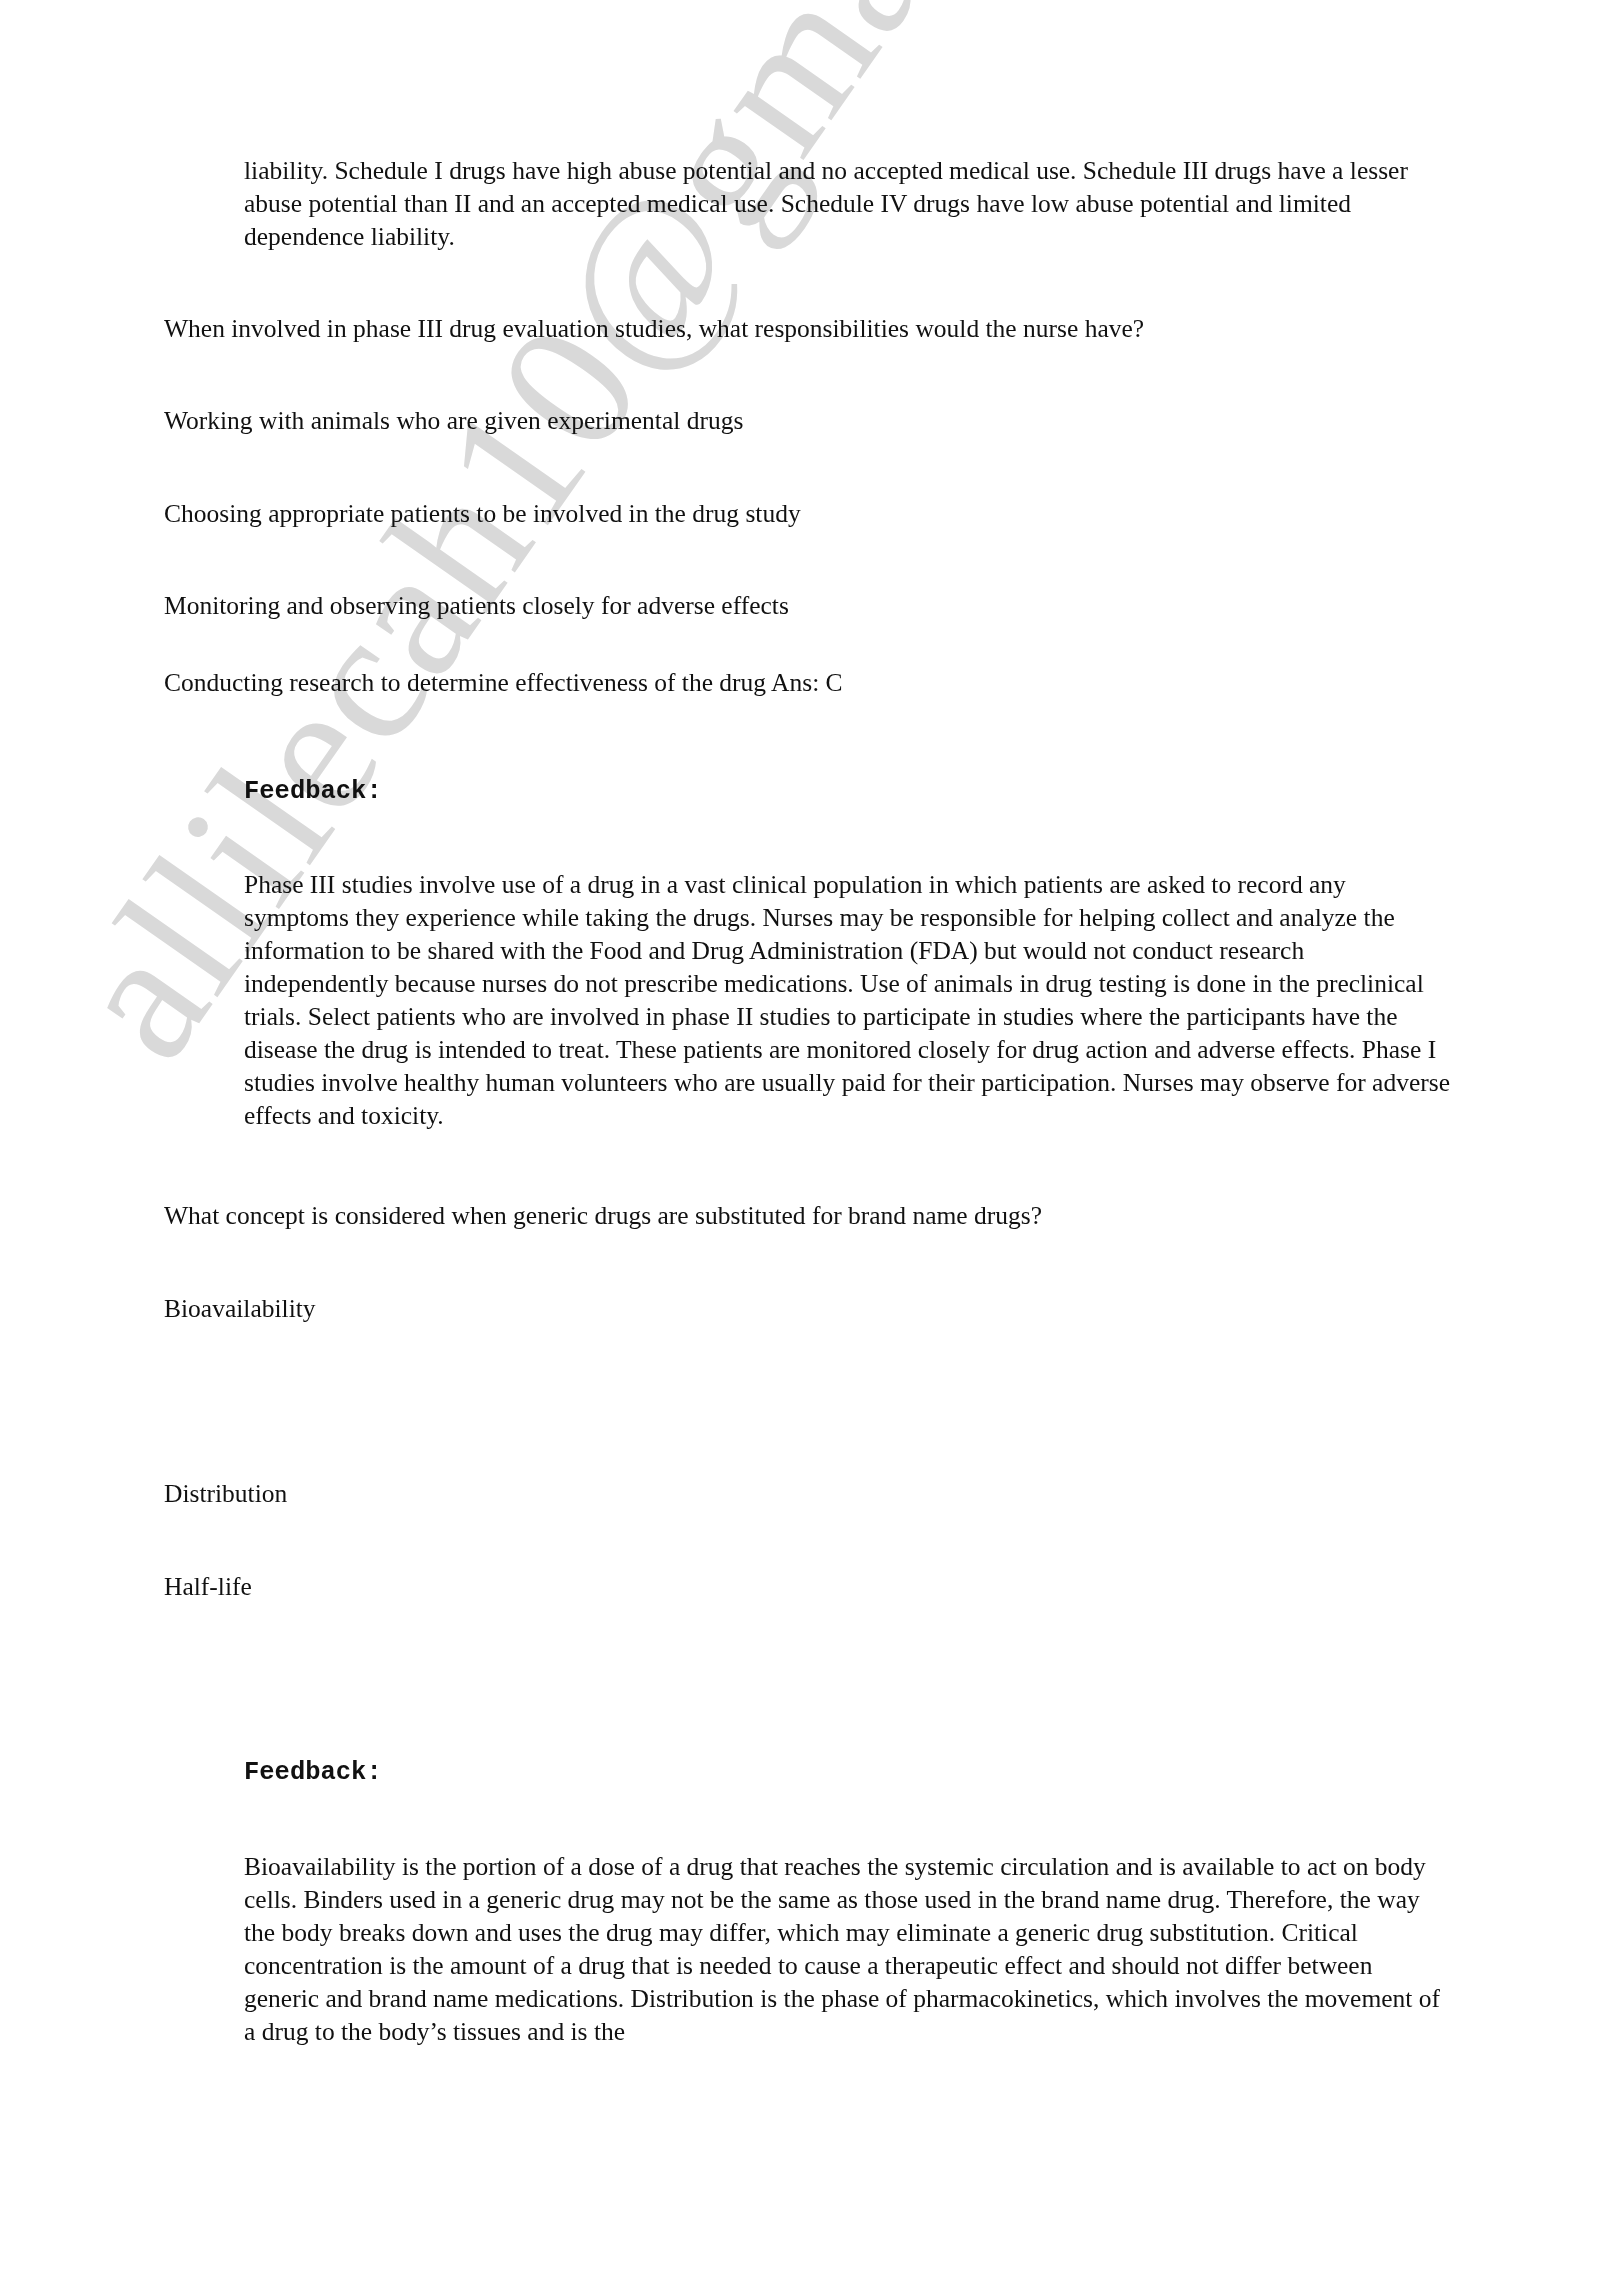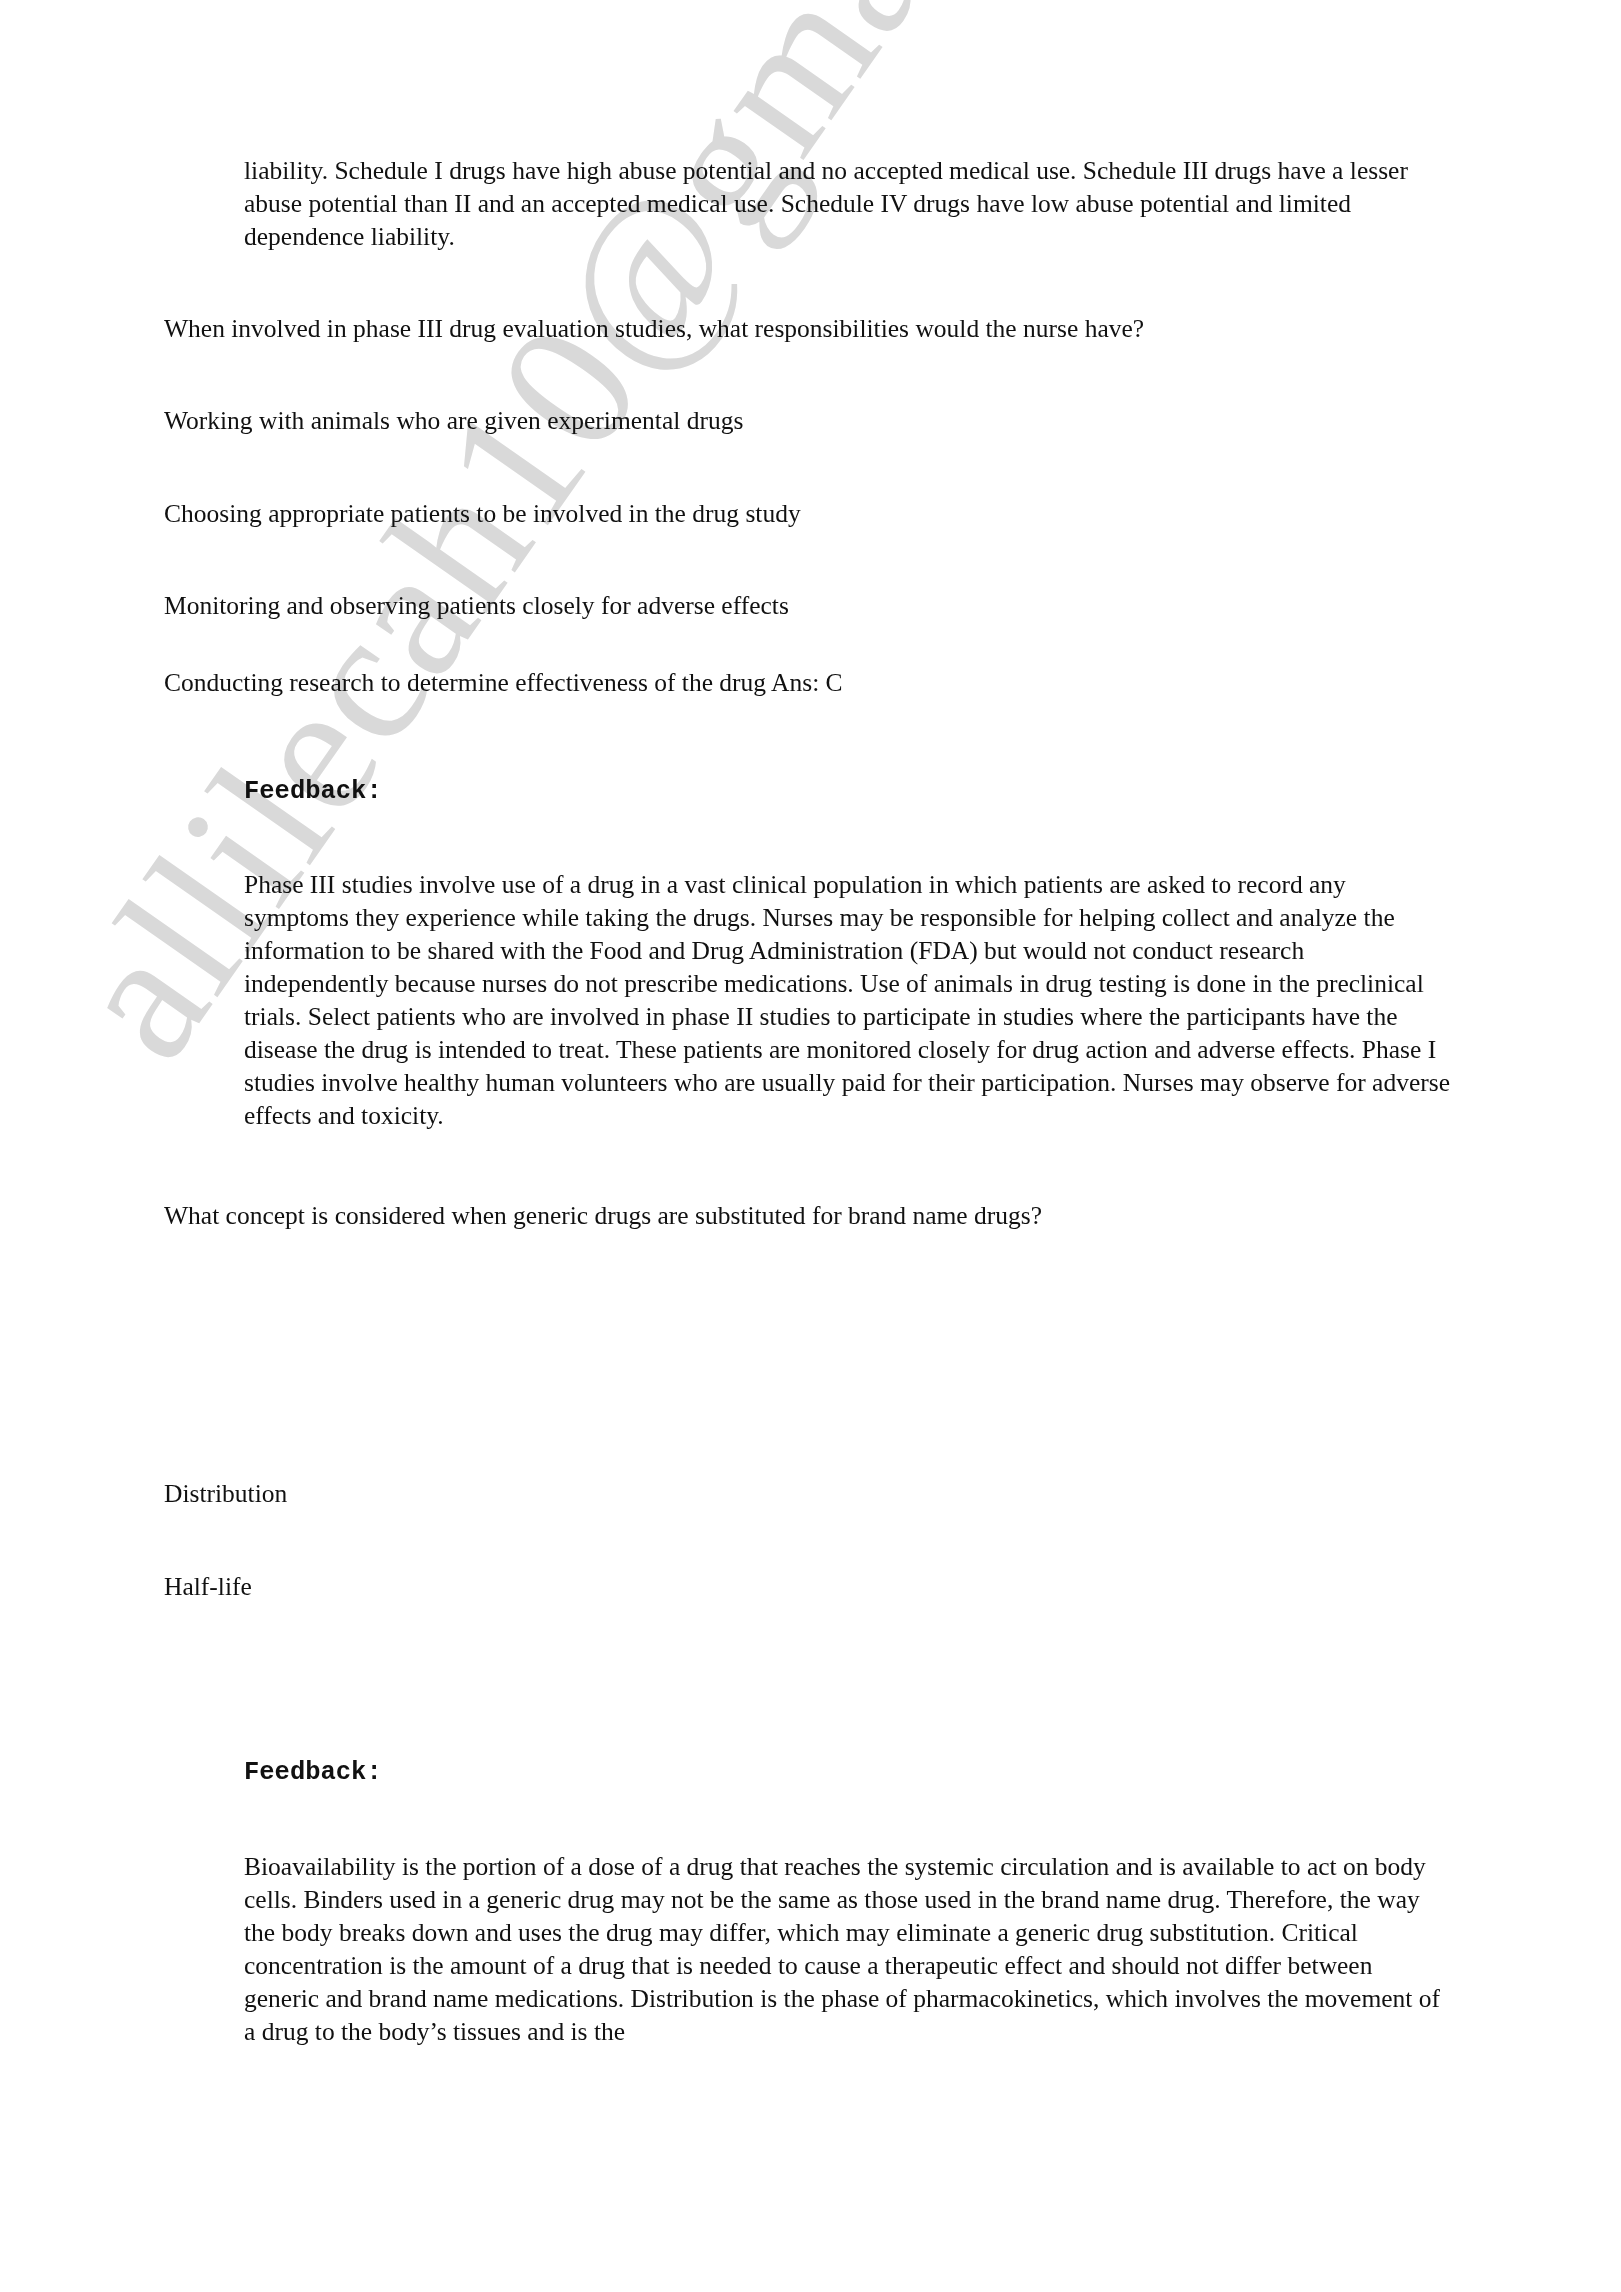--- a/index.html
+++ b/index.html
@@ -80,20 +80,21 @@
   <p class="block left" style="top:497px;">Choosing appropriate patients to be involved in the drug study</p>
   <p class="block left" style="top:589px;">Monitoring and observing patients closely for adverse effects</p>
   <p class="block left" style="top:666px;">Conducting research to determine effectiveness of the drug Ans:  C</p>
 
   <p class="block indent bold" style="top:775px;">Feedback:</p>
 
   <p class="block indent para" style="top:868px;">Phase III studies involve use of a drug in a vast clinical population in which patients are asked to record any symptoms they experience while taking the drugs. Nurses may be responsible for helping collect and analyze the information to be shared with the Food and Drug Administration (FDA) but would not conduct research independently because nurses do not prescribe medications. Use of animals in drug testing is done in the preclinical trials. Select patients who are involved in phase II studies to participate in studies where the participants have the disease the drug is intended to treat. These patients are monitored closely for drug action and adverse effects. Phase I studies involve healthy human volunteers who are usually paid for their participation. Nurses may observe for adverse effects and toxicity.</p>
 
   <p class="block left" style="top:1199px;">What concept is considered when generic drugs are substituted for brand name drugs?</p>
 
+  <p class="block left" style="top:1292px;">Bioavailability</p>
   <p class="block left" style="top:1570px;">Half-life</p>
   <p class="block left" style="top:1477px;">Distribution</p>
 
 
   <p class="block indent bold" style="top:1756px;">Feedback:</p>
 
   <p class="block indent para" style="top:1850px;">Bioavailability is the portion of a dose of a drug that reaches the systemic circulation and is available to act on body cells. Binders used in a generic drug may not be the same as those used in the brand name drug. Therefore, the way the body breaks down and uses the drug may differ, which may eliminate a generic drug substitution. Critical concentration is the amount of a drug that is needed to cause a therapeutic effect and should not differ between generic and brand name medications. Distribution is the phase of pharmacokinetics, which involves the movement of a drug to the body’s tissues and is the</p>
 
 </div>
 

